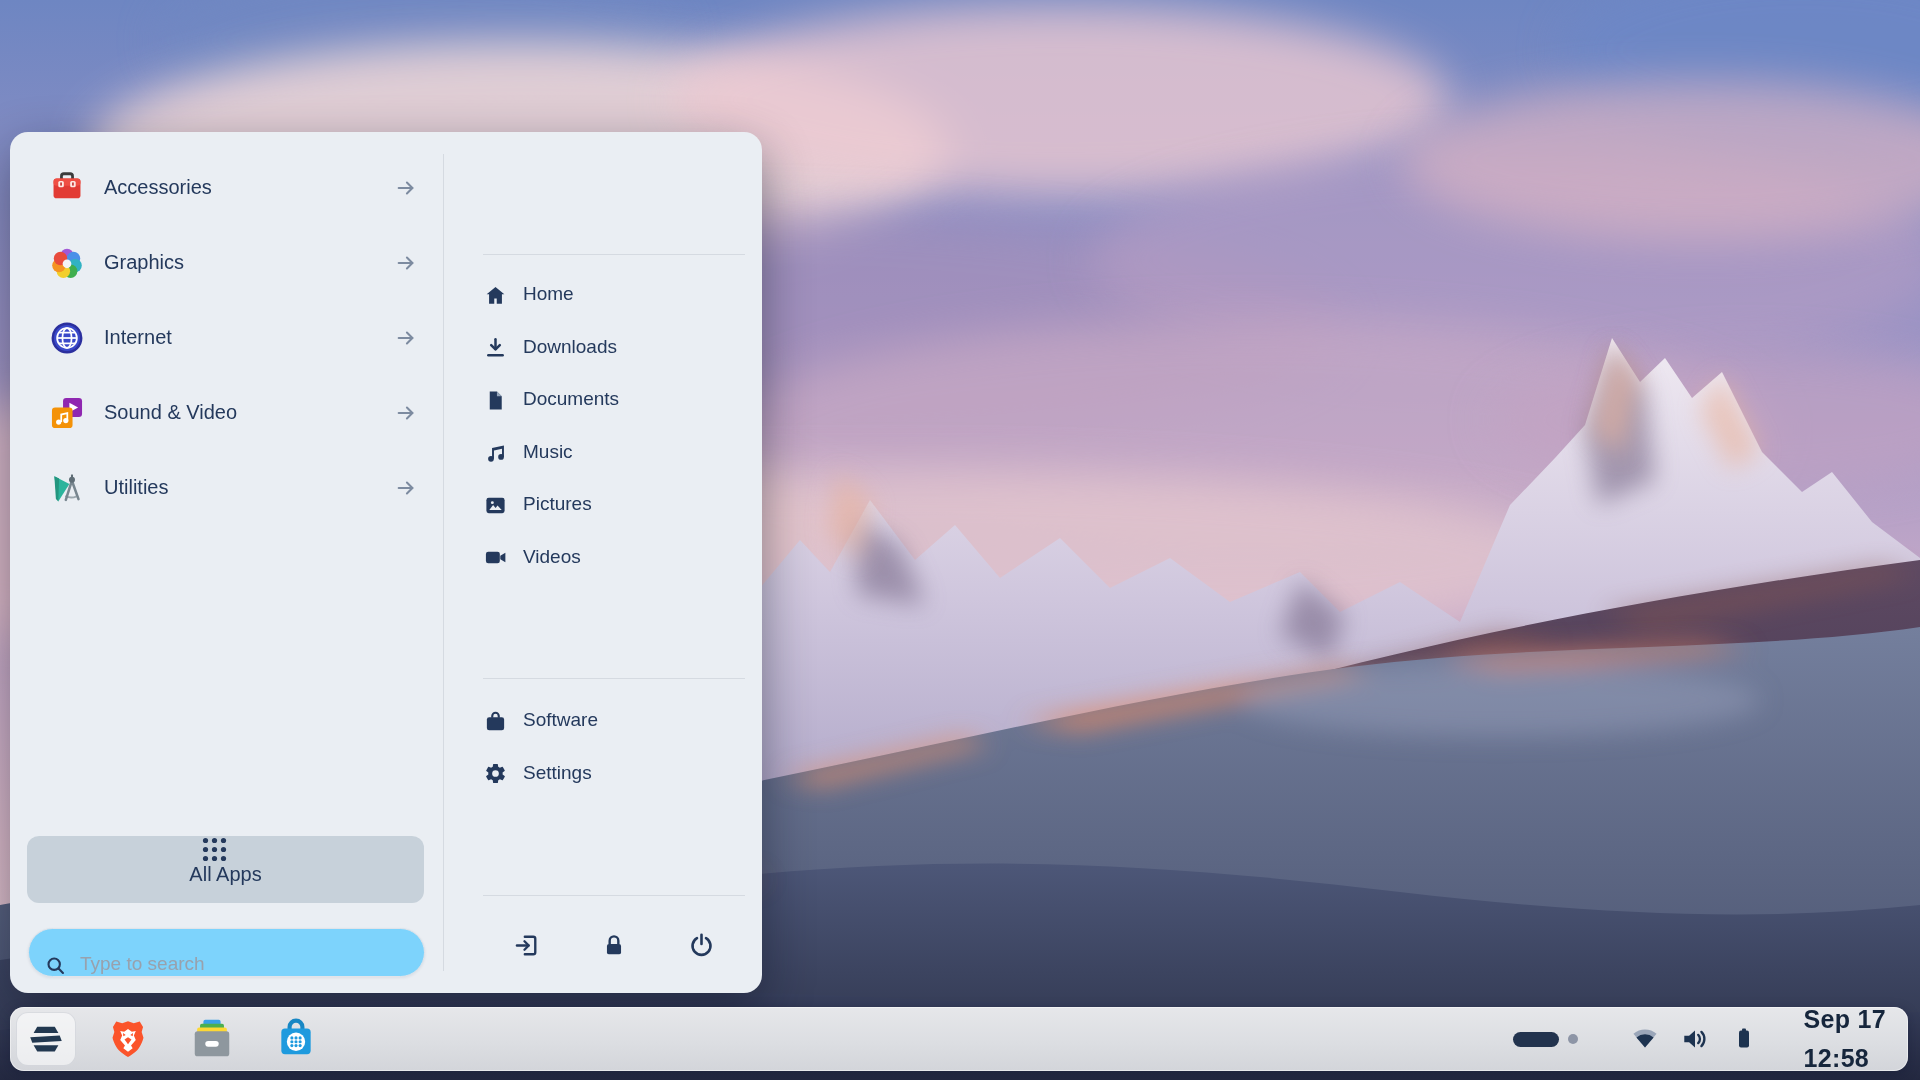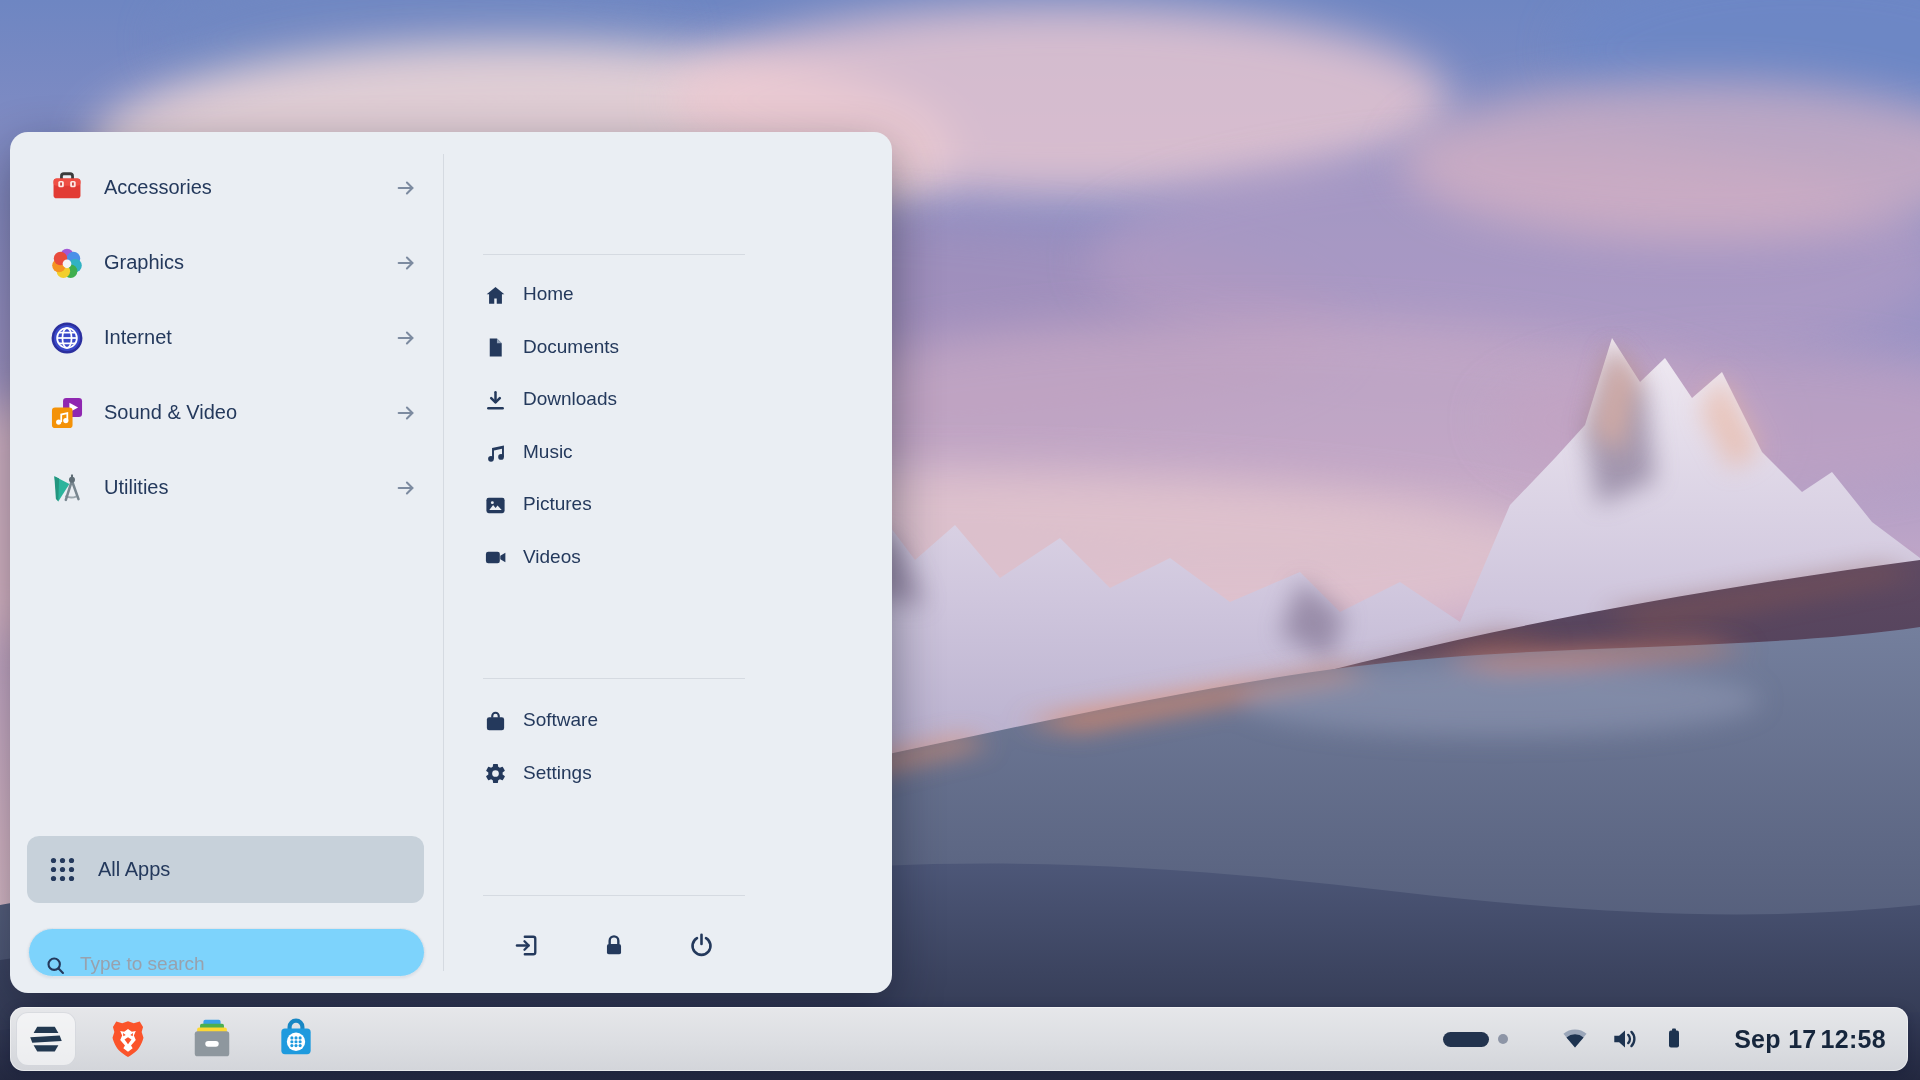--- a/index.html
+++ b/index.html
@@ -1,33 +1,33 @@
 <!DOCTYPE html>
 <html><head>
 <meta charset="utf-8">
 <style>
   html,body{margin:0;padding:0;background:#10131f;}
   *{box-sizing:border-box;font-family:"Liberation Sans",sans-serif;}
   .screen{position:relative;width:1920px;height:1080px;overflow:hidden;}
   .wallpaper{position:absolute;inset:0;}
 
   
-  .menu-panel{position:absolute;left:10px;top:132px;width:882px;height:861px;
+  .menu-panel{position:absolute;left:10px;top:132px;width:752px;height:861px;
     background:#eaeef3;border-radius:18px;box-shadow:0 18px 50px rgba(10,16,35,.45);}
   .v-divider{position:absolute;left:433px;top:22px;bottom:22px;width:1px;background:#d5dae1;}
 
   
   .cat-list{position:absolute;left:0;top:18px;width:433px;}
   .cat-row{height:75px;display:flex;align-items:center;padding:0 26px 0 38px;cursor:default;}
   .cat-row .cicon{width:38px;height:38px;flex:0 0 38px;margin-right:18px;display:flex;align-items:center;justify-content:center;}
   .cat-label{font-size:20px;color:#24395c;font-weight:500;flex:1;}
   .cat-arrow{color:#7d8ba0;display:flex;}
 
   .all-apps{position:absolute;left:17px;top:704px;width:397px;height:67px;border-radius:12px;
-    background:#c7d1da;display:flex;align-items:center;padding:0 22px;}
+    background:#c7d1da;display:flex;align-items:center;padding:0 22px;flex-direction:column;}
   .all-apps .gicon{margin-right:22px;display:flex;}
   .all-apps-label{font-size:20px;color:#24395c;font-weight:500;}
 
   .search-pill{position:absolute;left:18px;top:796px;width:397px;height:49px;border-radius:25px;
     background:#7dd3fc;border:1px solid #e0e4ea;display:flex;align-items:flex-end;padding:0 16px;
     box-shadow:0 1px 3px rgba(30,40,70,.08);}
   .search-pill input{border:none;outline:none;background:transparent;font-size:19px;color:#24395c;flex:1;margin-left:12px;}
   .search-pill input::placeholder{color:#98a1ad;}
 
   
@@ -46,22 +46,22 @@
   .taskbar{position:absolute;left:10px;top:1007px;width:1898px;height:64px;border-radius:14px;
     background:linear-gradient(180deg,#e6e7ea 0%,#dcdee2 55%,#d3d5da 100%);
     box-shadow:0 3px 12px rgba(15,20,45,.35), inset 0 0 0 1px rgba(255,255,255,.45);}
   .launcher{position:absolute;top:5px;width:60px;height:54px;border-radius:12px;display:flex;align-items:center;justify-content:center;}
   .launcher.active{background:rgba(255,255,255,.55);box-shadow:inset 0 0 0 1px rgba(140,148,165,.25);}
   .tray{position:absolute;right:22px;top:0;height:64px;display:flex;align-items:center;}
   .tray-pill{width:46px;height:15px;border-radius:8px;background:#22334e;}
   .tray-dot{width:10px;height:10px;border-radius:50%;background:#8d95a6;margin-left:9px;}
   .tray-gap{width:42px;}
   .tray-icon{display:flex;align-items:center;justify-content:center;margin:0 10px;}
-  .clock{margin-left:36px;display:flex;align-items:baseline;gap:4px;
-    font-size:25px;font-weight:700;color:#16263c;letter-spacing:.3px;}
+  .clock{margin-left:36px;display:flex;align-items:baseline;gap:10px;
+    font-size:25px;font-weight:700;color:#16263c;letter-spacing:.3px;flex-direction:column;}
 </style>
 </head>
 <body>
 
 <div class="screen">
 
   <svg class="wallpaper" viewBox="0 0 1920 1080" preserveAspectRatio="none">
     <defs>
       <linearGradient id="sky" x1="0" y1="0" x2="0" y2="1">
         <stop offset="0" stop-color="#6e86c2"></stop>
@@ -306,36 +306,36 @@
       <div class="nav-row">
         <span class="nicon">
           <svg width="23" height="23" viewBox="0 0 24 24" fill="#24395c">
               <path d="M12 3 2.8 10.8h2.5V20.5h5.4v-5.3h2.6v5.3h5.4V10.8h2.5z"></path>
             </svg>
           </span>
         <span class="nav-label">Home</span>
       </div>
       <div class="nav-row">
         <span class="nicon">
-          <svg width="23" height="23" viewBox="0 0 24 24">
-              <path d="M6 2.5h7.5l5 5V21.5H6z" fill="#24395c"></path>
-              <path d="M13.5 2.5v5h5z" fill="#95a5ba"></path>
-            </svg>
-          </span>
-        <span class="nav-label">Documents</span>
-      </div>
-      <div class="nav-row">
-        <span class="nicon">
           <svg width="23" height="23" viewBox="0 0 24 24" fill="none" stroke="#24395c" stroke-width="2.6" stroke-linecap="round" stroke-linejoin="round">
               <path d="M12 3.5v10"></path>
               <path d="M7.5 9.5l4.5 4.5 4.5-4.5"></path>
               <path d="M4.5 20h15"></path>
             </svg>
           </span>
         <span class="nav-label">Downloads</span>
+      </div>
+      <div class="nav-row">
+        <span class="nicon">
+          <svg width="23" height="23" viewBox="0 0 24 24">
+              <path d="M6 2.5h7.5l5 5V21.5H6z" fill="#24395c"></path>
+              <path d="M13.5 2.5v5h5z" fill="#95a5ba"></path>
+            </svg>
+          </span>
+        <span class="nav-label">Documents</span>
       </div>
       <div class="nav-row">
         <span class="nicon">
           <svg width="23" height="23" viewBox="0 0 24 24" fill="#24395c">
               <circle cx="7.3" cy="18.6" r="3"></circle>
               <circle cx="17.8" cy="16.6" r="3"></circle>
               <path d="M8.4 18.6V7.2l12.4-2.6v12h-2V8.2L10.4 10v8.6z"></path>
             </svg>
           </span>
         <span class="nav-label">Music</span>

